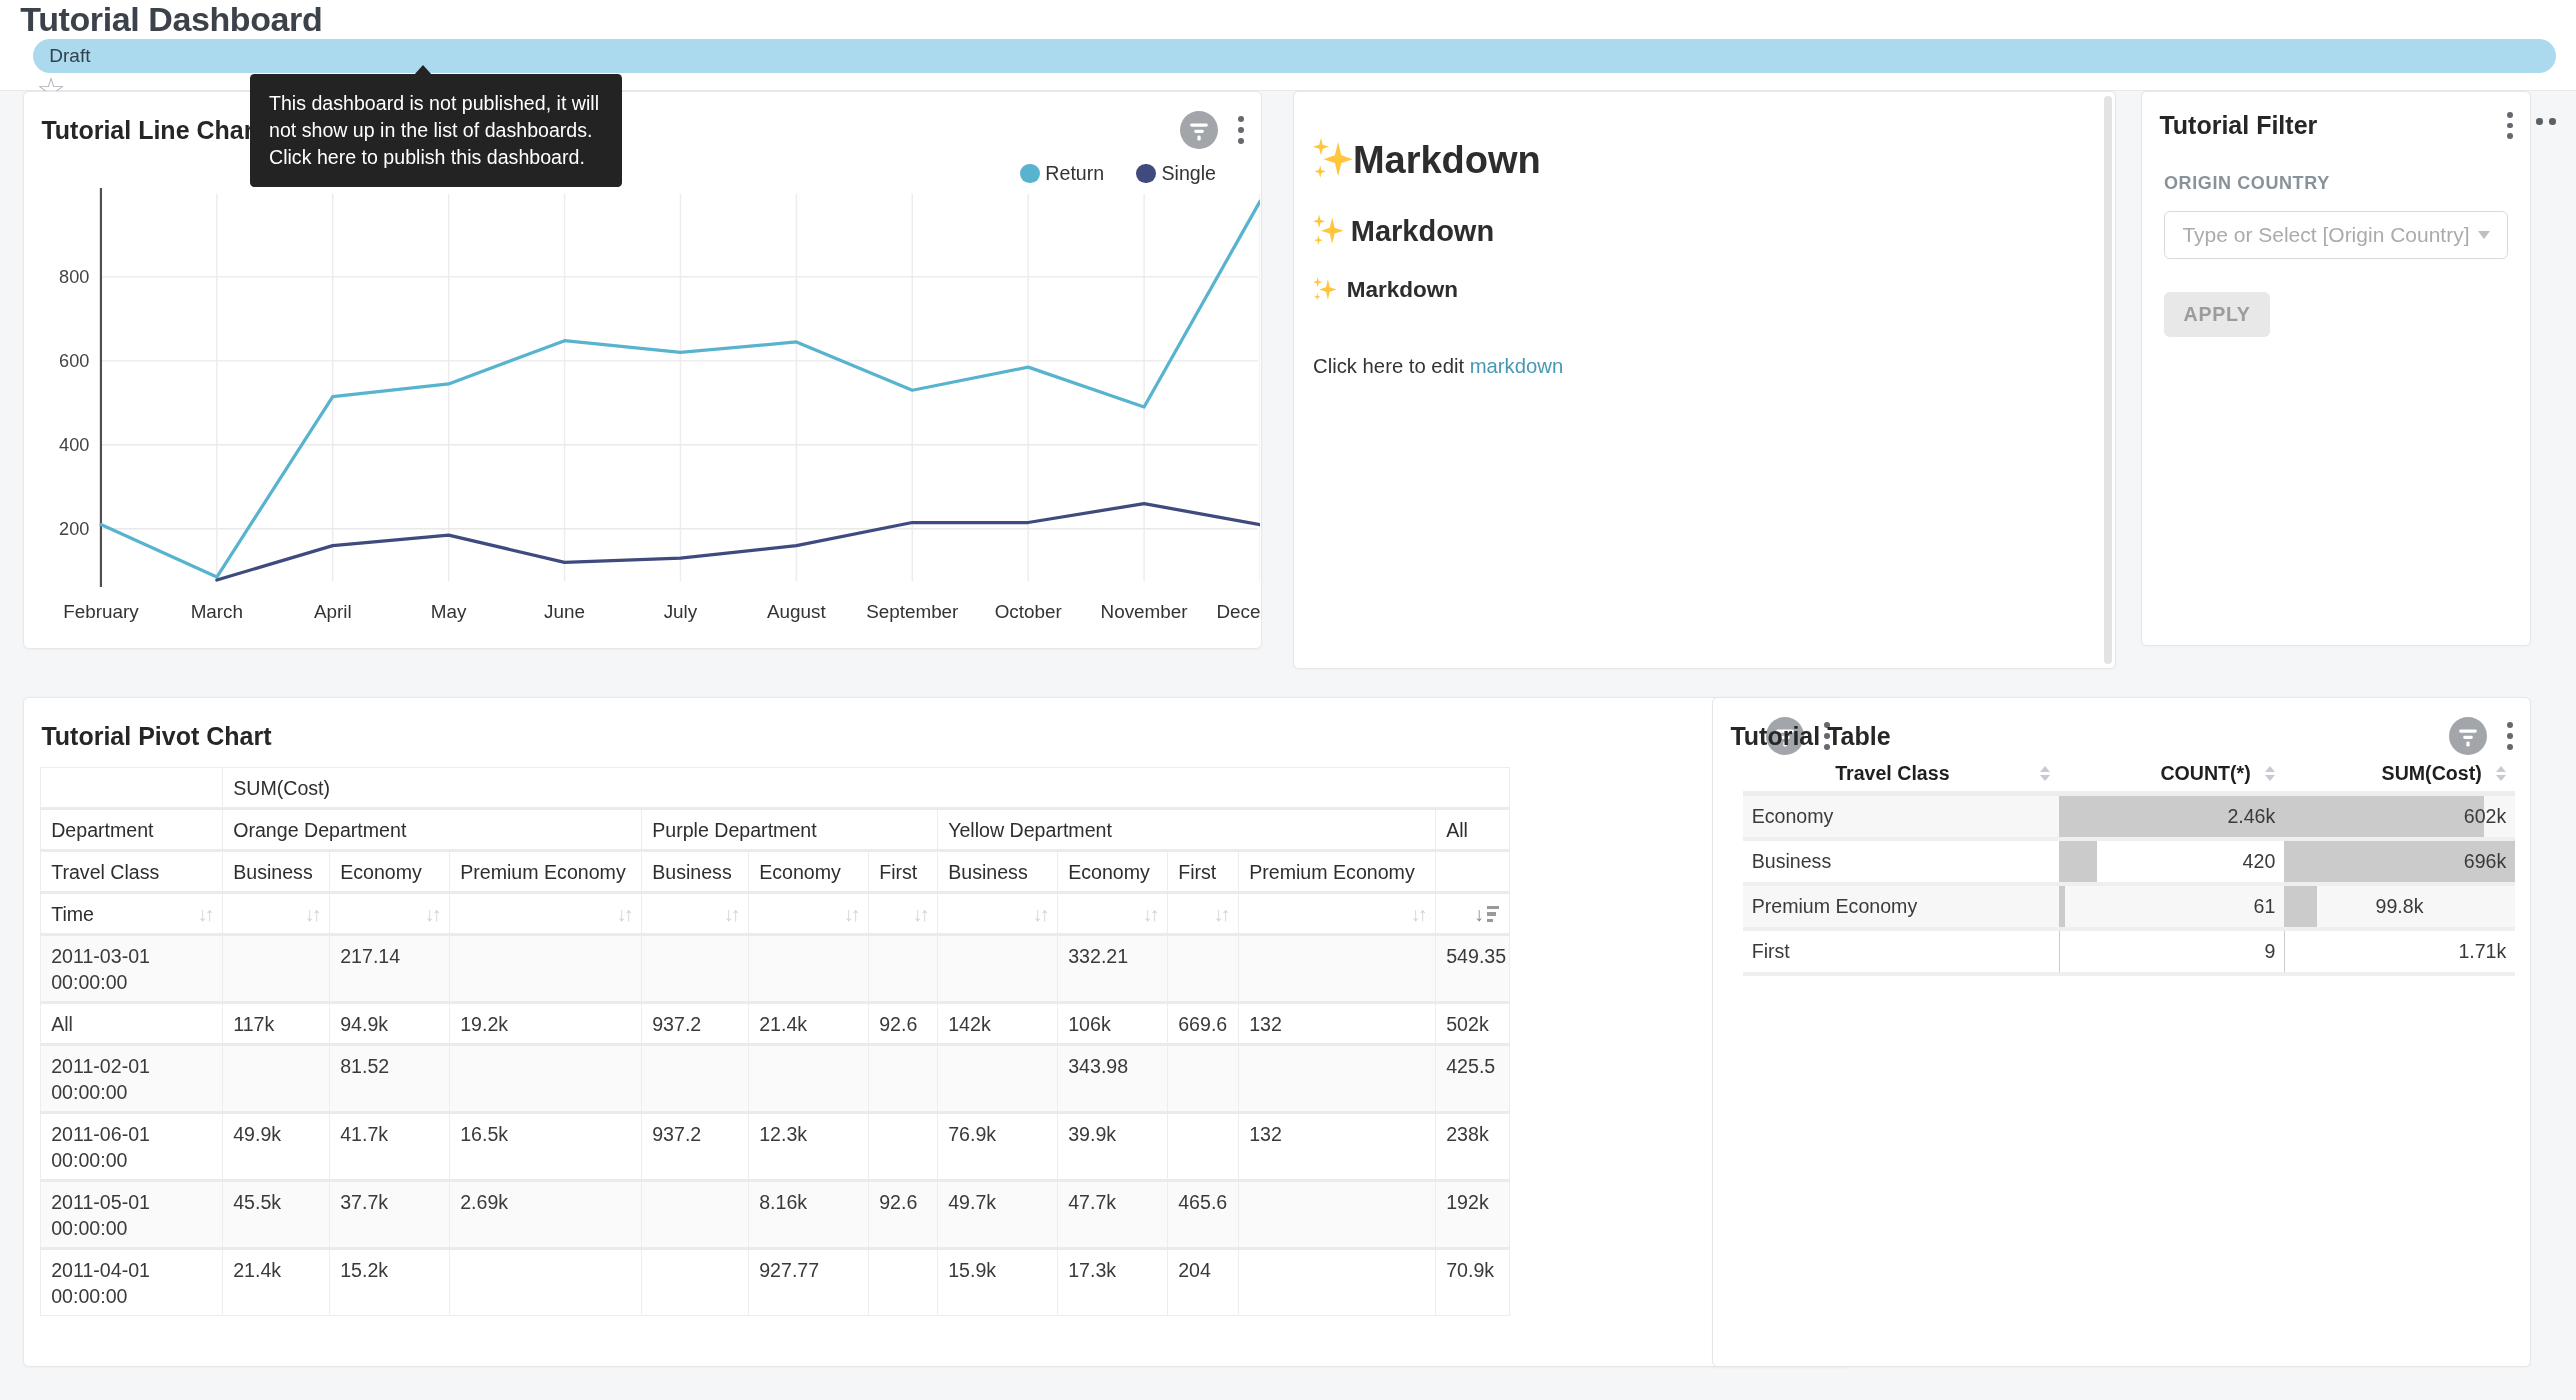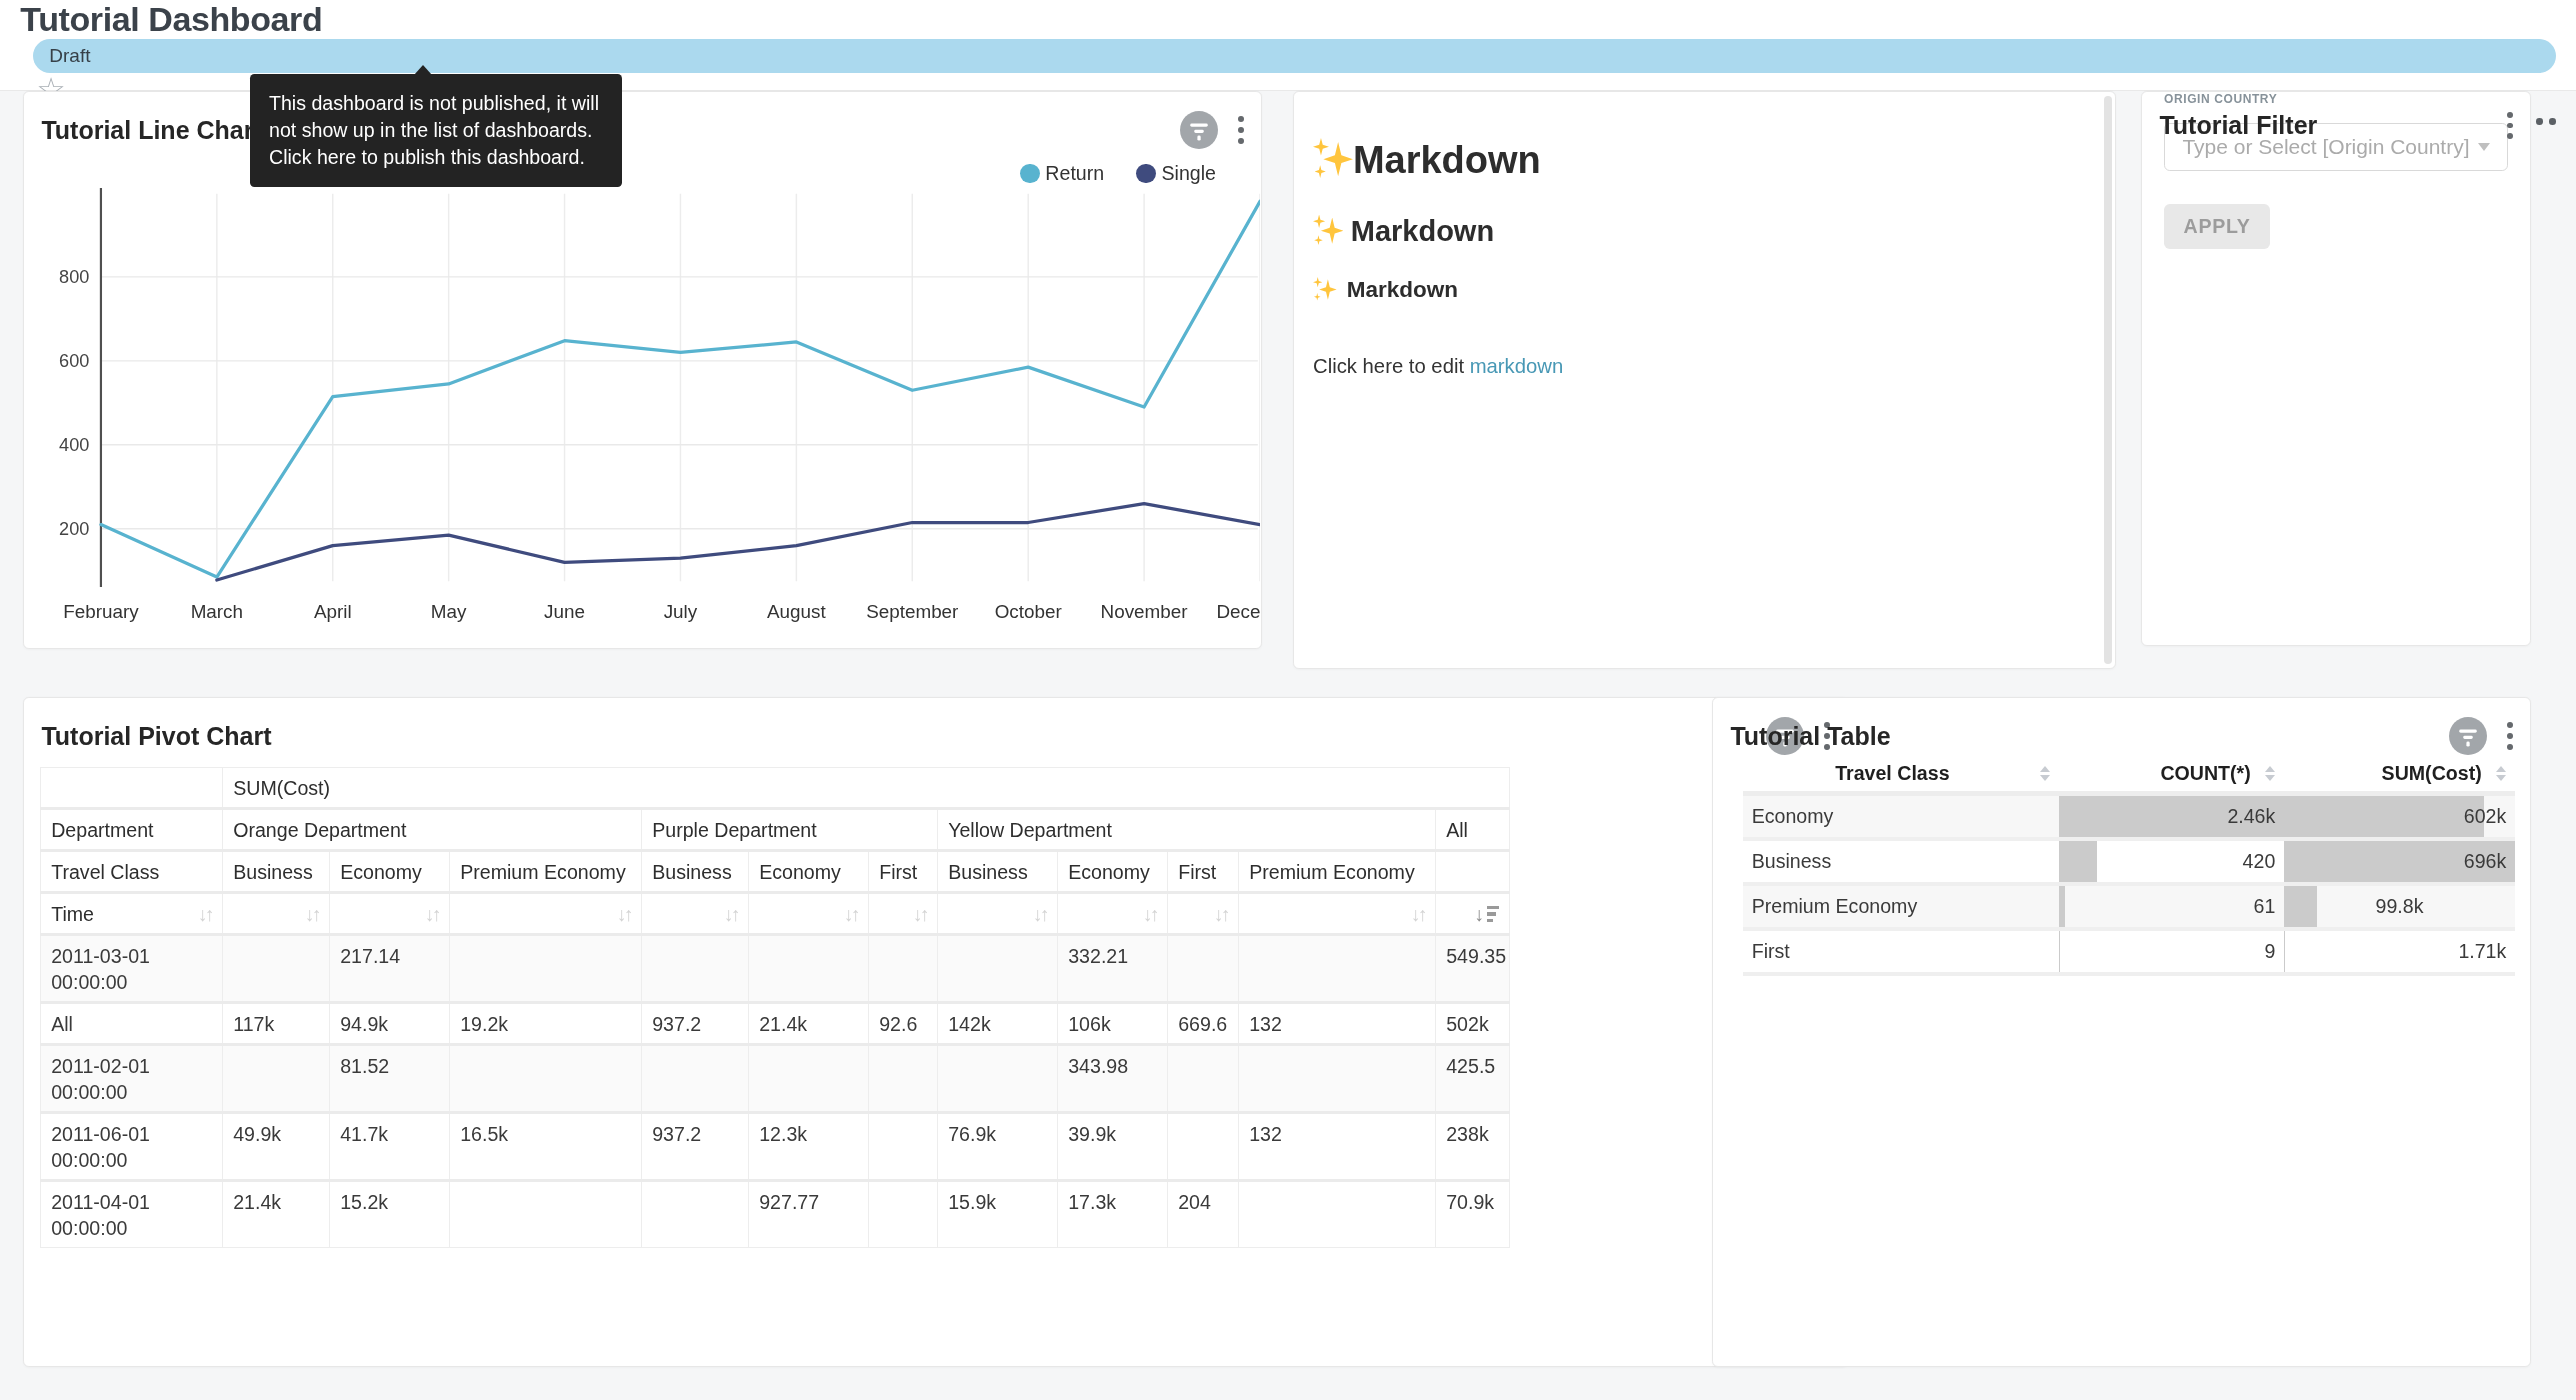--- a/index.html
+++ b/index.html
@@ -47,21 +47,21 @@
   .md-link{color:#4898B5;cursor:pointer;}
   .sparkle{position:relative;display:inline-block;width:1.05em;height:1.05em;vertical-align:-.14em;}
   .sparkle i{position:absolute;background:#FFC53D;
     clip-path:polygon(50% 0,61% 39%,100% 50%,61% 61%,50% 100%,39% 61%,0 50%,39% 39%);}
   .sparkle .s1{right:0;top:10%;width:74%;height:86%;}
   .sparkle .s2{left:0;top:0;width:40%;height:44%;}
   .sparkle .s3{left:4%;bottom:0;width:28%;height:32%;}
   .md-scroll{position:absolute;top:4.4px;bottom:4.4px;right:2.9px;width:8px;background:#E3E3E3;border-radius:4.4px;}
   
   .filter-body{padding:0 22px;}
-  .f-label{font-size:12px;font-weight:600;letter-spacing:0.6px;color:#87929A;}
+  .f-label{margin-top:81px;font-size:18px;font-weight:600;letter-spacing:0.6px;color:#87929A;}
   .f-select{margin-top:17.4px;height:46px;border:1.5px solid #D9D9D9;border-radius:5.8px;display:flex;
     align-items:center;padding:0 17.4px;cursor:pointer;background:#fff;}
   .f-select .ph{font-size:21px;color:#ABABAB;}
   .f-caret{margin-left:auto;width:0;height:0;border-left:6.5px solid transparent;
     border-right:6.5px solid transparent;border-top:8px solid #BFBFBF;}
   .f-apply{margin-top:33px;display:inline-block;background:#E8E8E8;color:#9C9C9C;font-size:19.6px;
     font-weight:600;letter-spacing:0.7px;padding:11px 19.6px;border-radius:5.8px;border:none;cursor:not-allowed;}
   
   table.pivot{border-collapse:collapse;margin:69px 0 0 16px;table-layout:fixed;width:1469px;
     font-size:19.6px;color:#3A3A3A;line-height:26px;}
@@ -375,20 +375,34 @@
           <td>16.5k</td>
           <td>937.2</td>
           <td>12.3k</td>
           <td></td>
           <td>76.9k</td>
           <td>39.9k</td>
           <td></td>
           <td>132</td>
           <td>238k</td>
         </tr>
+        <tr class="alt">
+          <td>2011-05-01 00:00:00</td>
+          <td>45.5k</td>
+          <td>37.7k</td>
+          <td>2.69k</td>
+          <td></td>
+          <td>8.16k</td>
+          <td>92.6</td>
+          <td>49.7k</td>
+          <td>47.7k</td>
+          <td>465.6</td>
+          <td></td>
+          <td>192k</td>
+        </tr>
         <tr>
           <td>2011-04-01 00:00:00</td>
           <td>21.4k</td>
           <td>15.2k</td>
           <td></td>
           <td></td>
           <td>927.77</td>
           <td></td>
           <td>15.9k</td>
           <td>17.3k</td>

